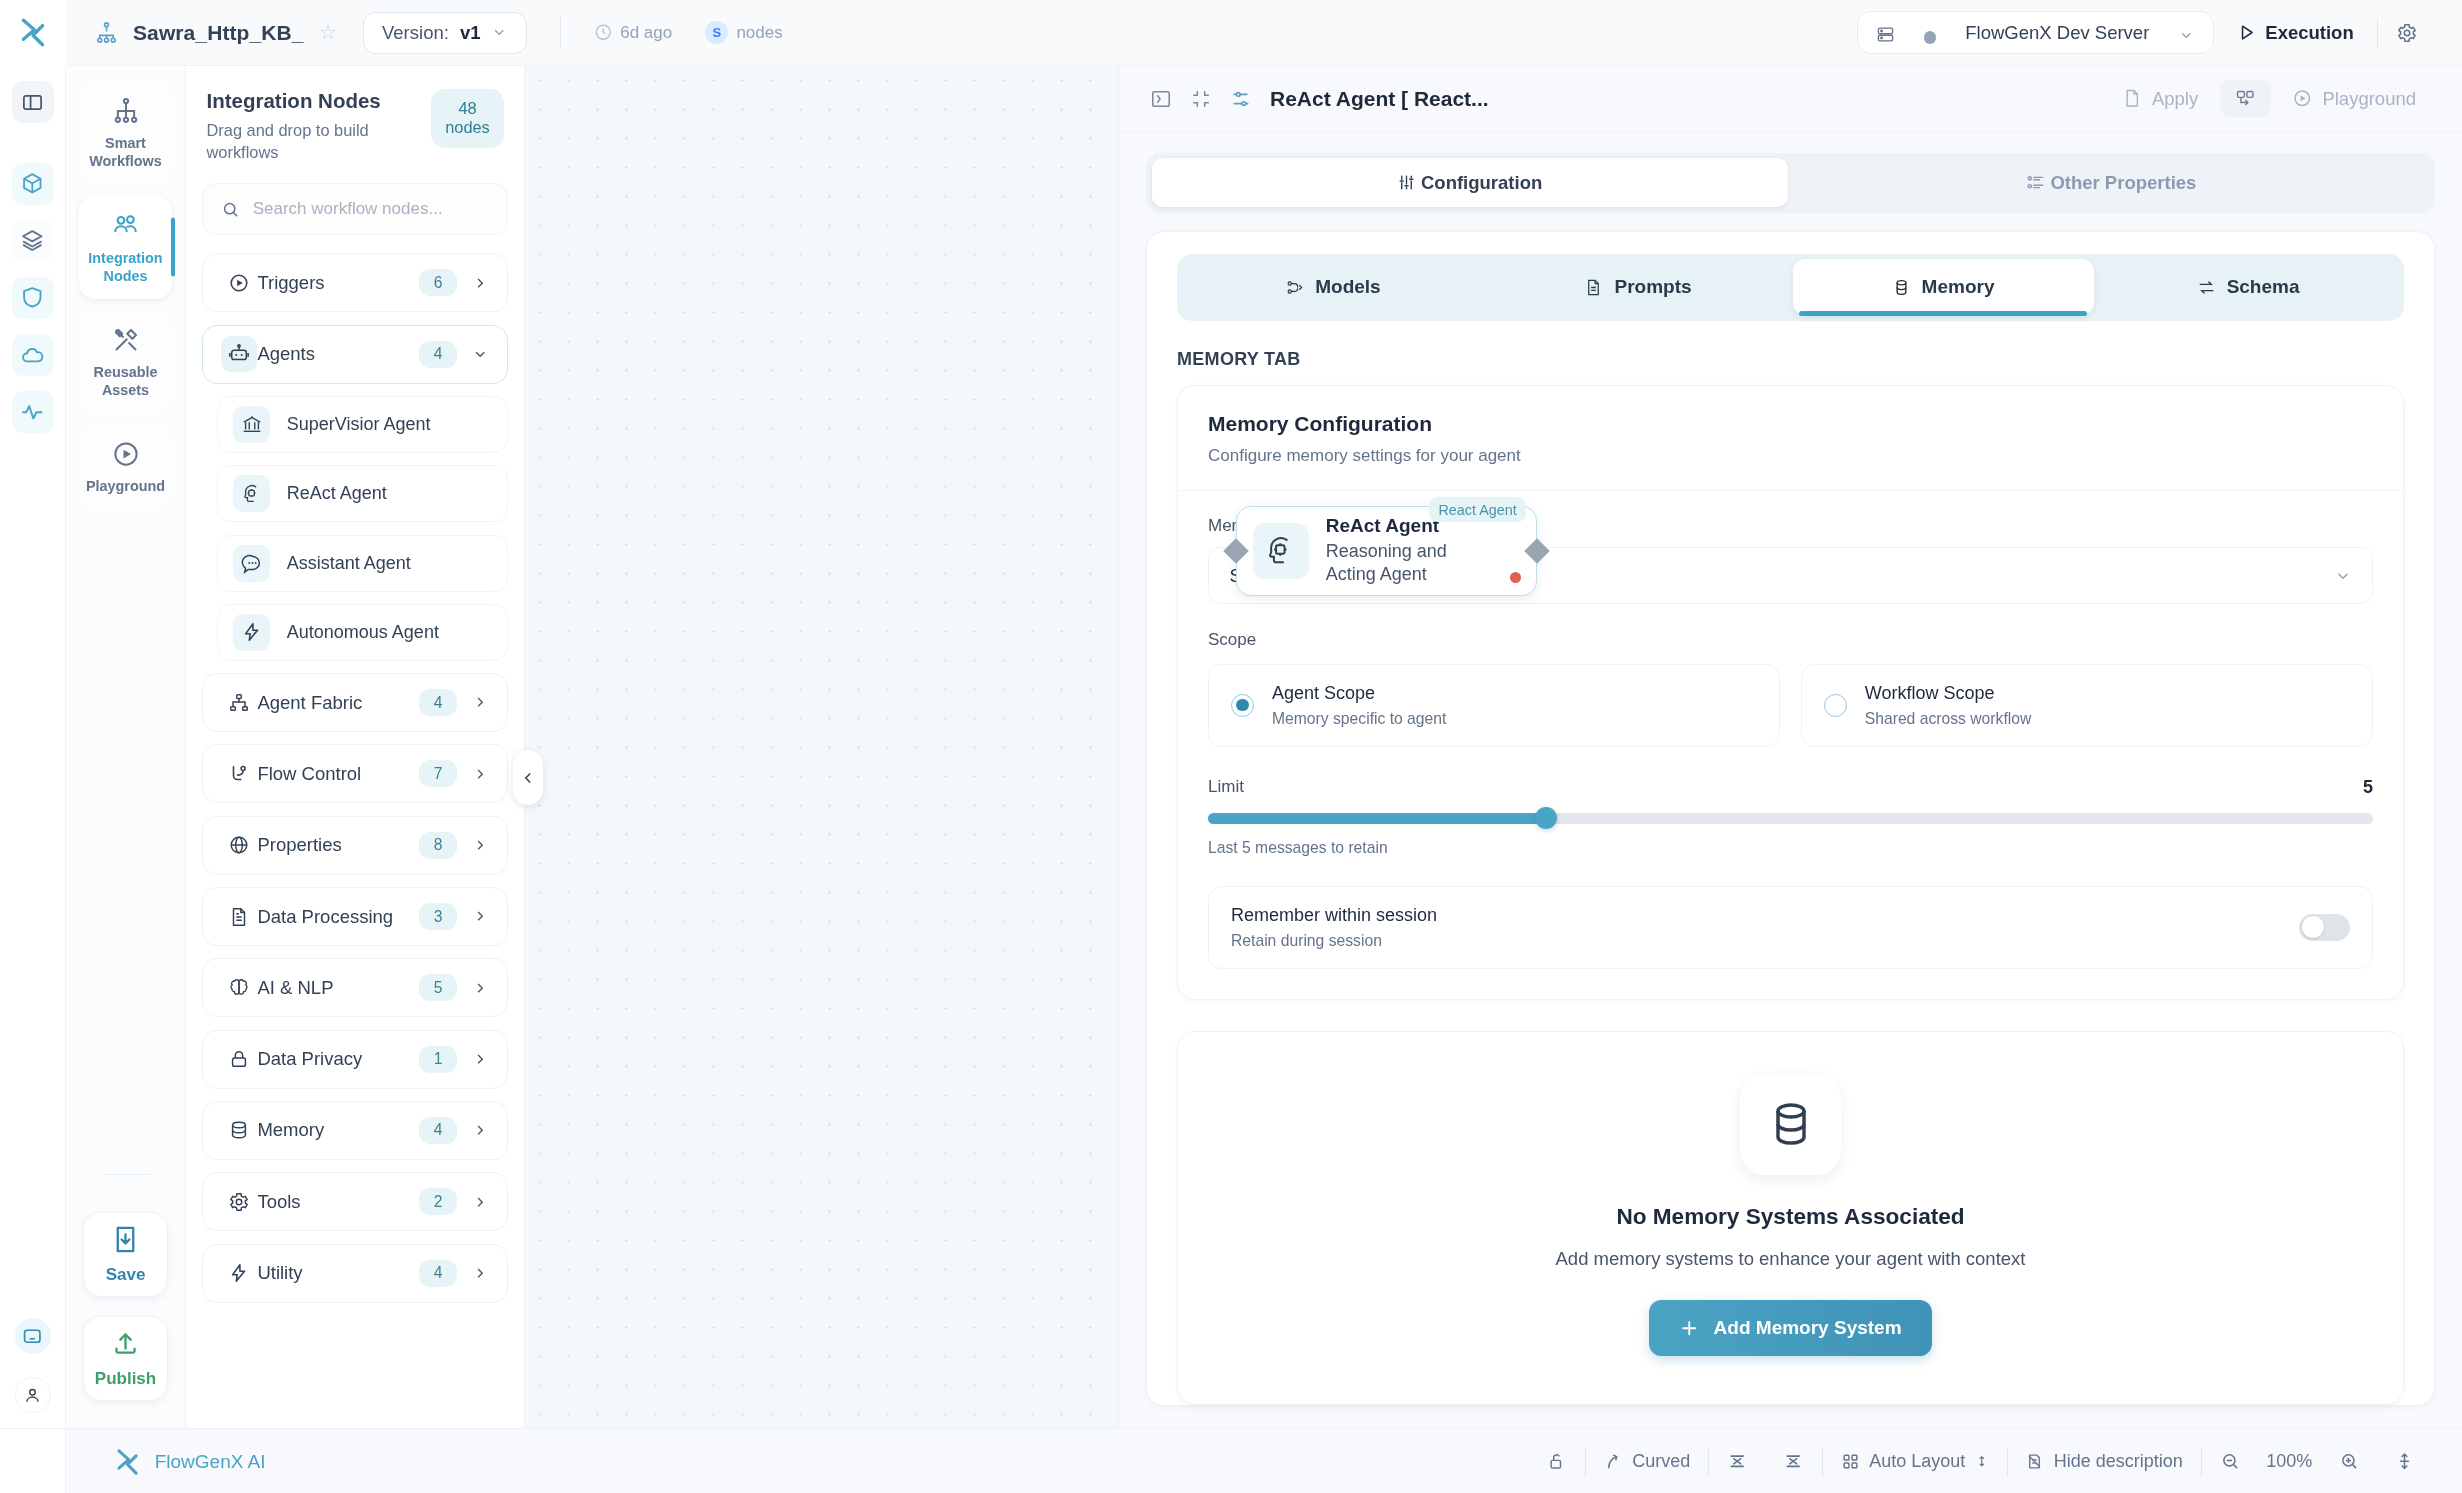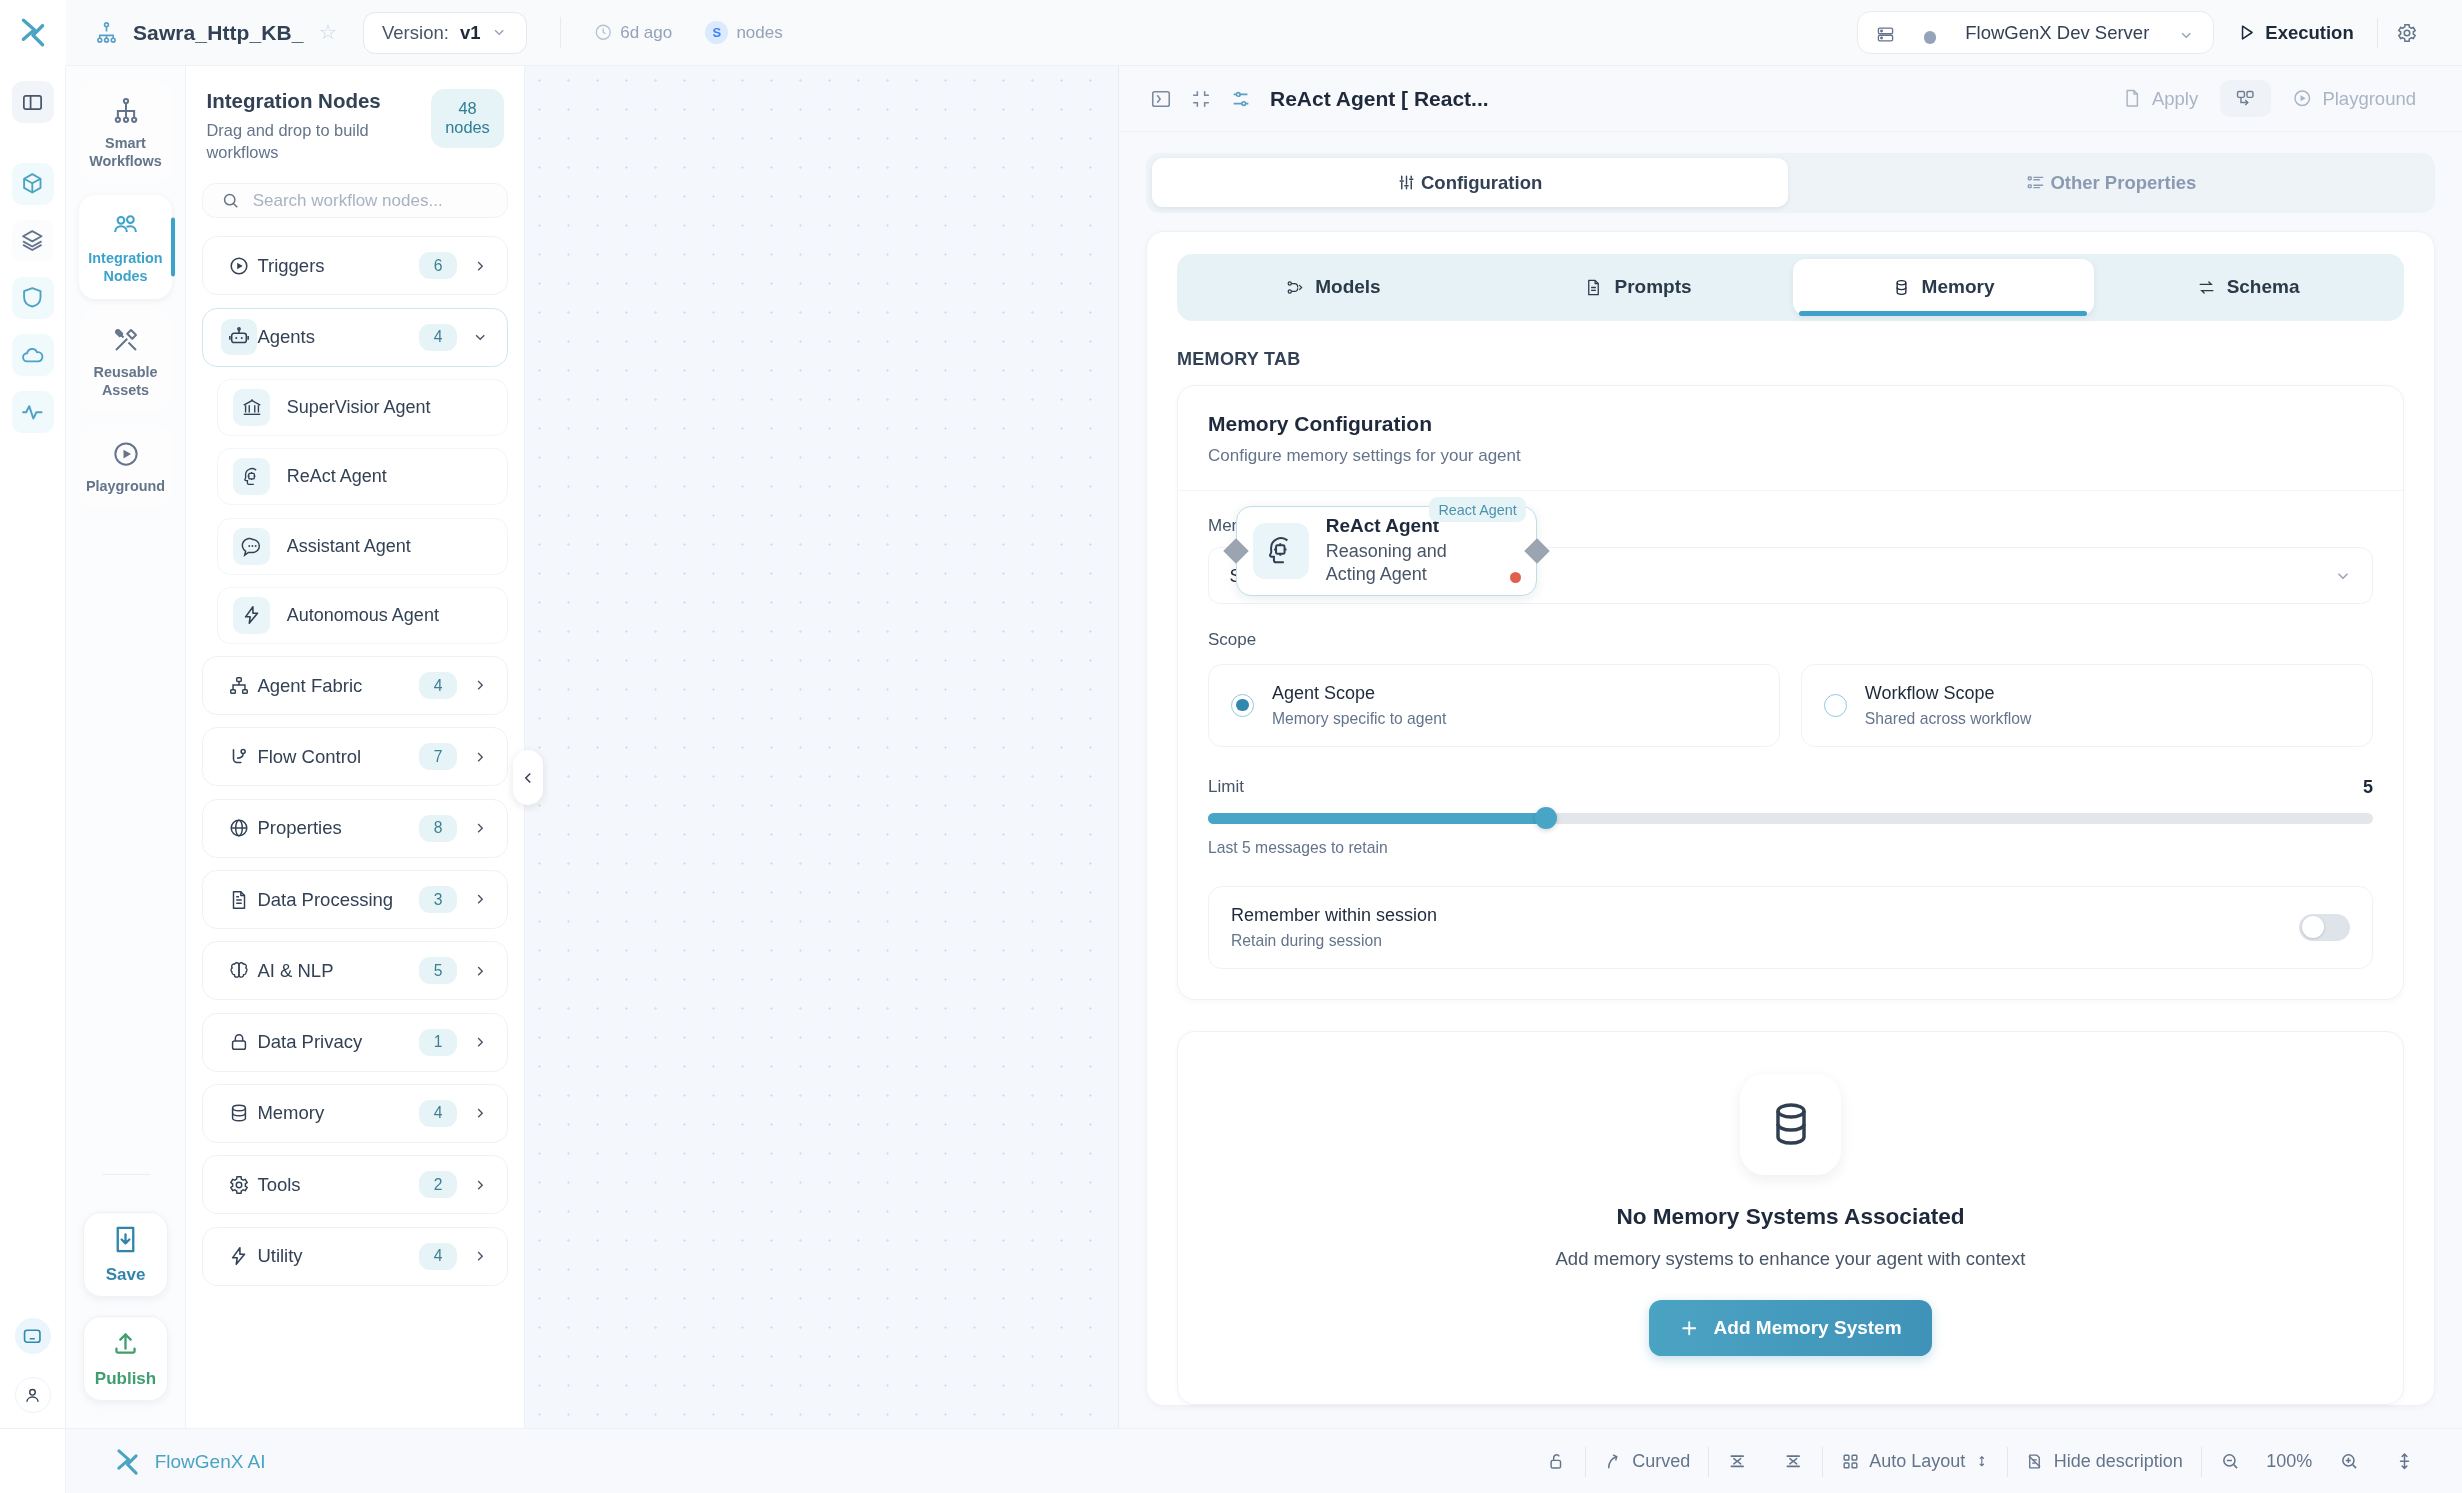--- a/index.html
+++ b/index.html
@@ -96,21 +96,21 @@
     padding: 19px 16.4px 0 16.4px; position:relative; overflow:hidden;
   }
   .np-head{display:flex;align-items:flex-start;gap:11px;padding: 4.1px 4.1px 0 4.1px;}
   .np-title{font-size:20.5px;font-weight:700;color:#334155;}
   .np-sub{font-size:16.4px;color:#64748b;margin-top:5.5px;line-height:1.35;max-width:205px;}
   .np-badge{
     margin-left:auto;background:#e6f4f7;color:#2f7d93;border-radius:13.7px;
     padding:9.6px 13.7px;font-size:16.4px;line-height:1.2;text-align:center;font-weight:500;min-width:66px;
   }
   .np-search{
-    margin-top:20.5px;height:35px;border:0.7px solid #eef2f7;border-radius:13.7px;background:#fdfdfe;
+    margin-top:20.5px;height:52px;border:0.7px solid #eef2f7;border-radius:13.7px;background:#fdfdfe;
     display:flex;align-items:center;gap:12.3px;padding:0 18px;
   }
   .np-search-ph{font-size:17px;color:#a8b3c2;}
   .np-list{margin-top:18px;display:flex;flex-direction:column;gap:12.3px;}
   .cat{
     height:59px;border:0.7px solid #eef2f7;border-radius:15px;background:#ffffff;
     display:flex;align-items:center;padding:0 18px;
   }
   .cat.sel{border-color:#cfe7ef;}
   .cat-ic{width:36px;height:36px;display:flex;align-items:center;justify-content:center;border-radius:9.6px;}

